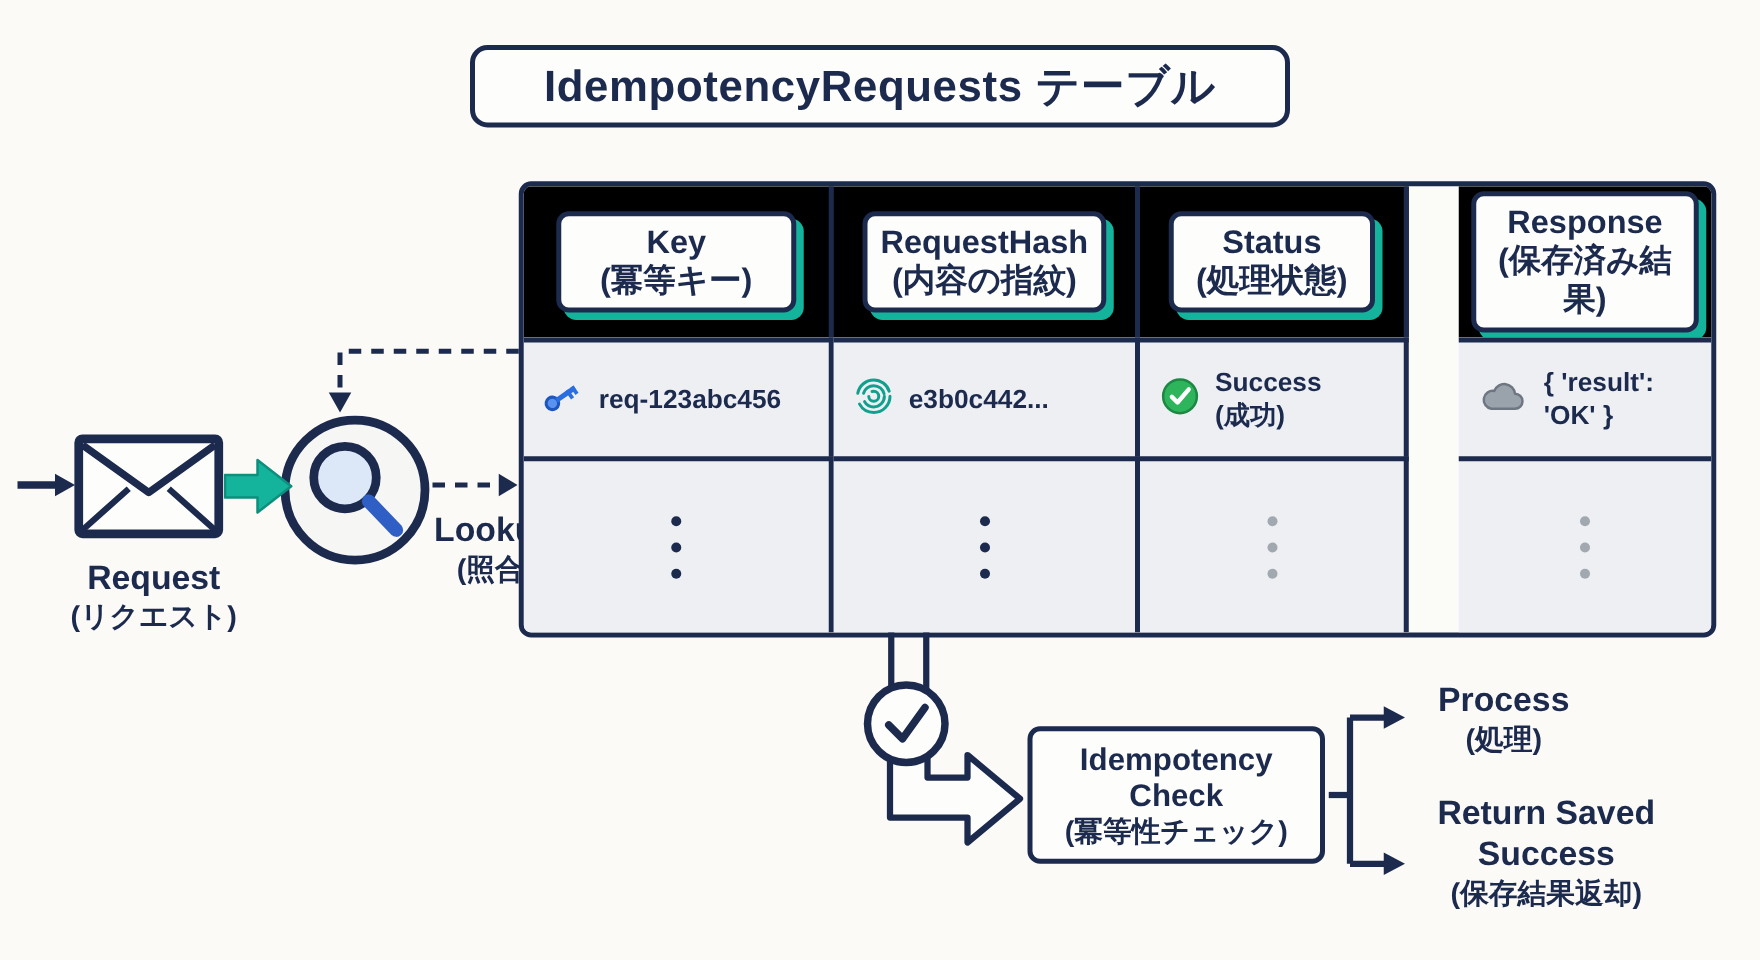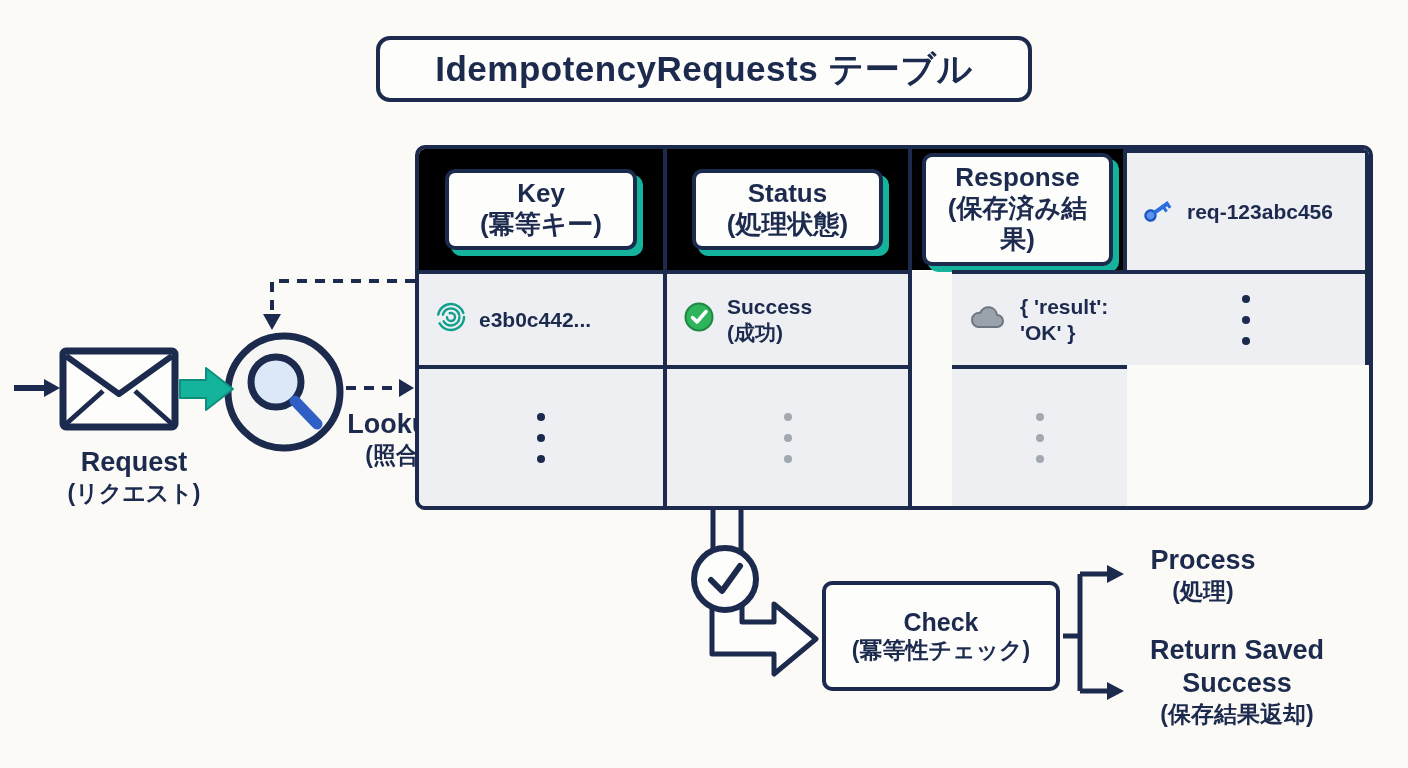--- a/index.html
+++ b/index.html
@@ -54,21 +54,21 @@
   .dcell .two-line span{display:block;line-height:1.2;}
   .dots-cell{justify-content:center;padding-left:0;}
   .dots{display:flex;flex-direction:column;gap:13px;align-items:center;}
   .dot{width:8px;height:8px;border-radius:50%;background:var(--navy);}
   .dot.gray{background:#a2a8b0;}
 
   
   .lbl{position:absolute;text-align:center;font-weight:bold;line-height:1.22;}
   .lbl .big{font-size:27px;display:block;}
   .lbl .small{font-size:23px;display:block;}
-  .request-lbl{left:39px;top:446px;width:190px;}
+  .request-lbl{left:28px;top:446px;width:190px;}
   .lookup-lbl{left:336px;top:408px;width:120px;}
   .process-lbl{left:1128px;top:544px;width:150px;}
   .return-lbl{left:1128px;top:634px;width:218px;}
 
   
   .check-box{
     position:absolute;left:822px;top:581px;width:238px;height:110px;
     border:4px solid var(--navy);border-radius:10px;background:var(--box-bg);
     display:flex;flex-direction:column;align-items:center;justify-content:center;
     font-weight:bold;line-height:1.15;z-index:3;
@@ -128,20 +128,26 @@
       <polygon points="1107,682 1107,700 1124,691" fill="#1c2a4e"></polygon>
     </g>
   </svg>
 
   <div class="idem-table">
 
     <div class="hcell">
       <div class="header-box">
         <div class="h1">Key</div>
         <div class="h2">(冪等キー)</div>
+      </div>
+    </div>
+    <div class="hcell">
+      <div class="header-box">
+        <div class="h1">RequestHash</div>
+        <div class="h2">(内容の指紋)</div>
       </div>
     </div>
     <div class="hcell">
       <div class="header-box">
         <div class="h1">Status</div>
         <div class="h2">(処理状態)</div>
       </div>
     </div>
     <div class="hcell">
       <div class="header-box">
@@ -257,20 +263,21 @@
   <div class="lbl request-lbl">
     <span class="big">Request</span>
     <span class="small">(リクエスト)</span>
   </div>
   <div class="lbl lookup-lbl">
     <span class="big">Lookup</span>
     <span class="small">(照合)</span>
   </div>
 
   <div class="check-box">
+    <span class="l1">Idempotency</span>
     <span class="l1">Check</span>
     <span class="l3">(冪等性チェック)</span>
   </div>
 
   <div class="lbl process-lbl">
     <span class="big">Process</span>
     <span class="small">(処理)</span>
   </div>
   <div class="lbl return-lbl">
     <span class="big">Return Saved</span>

